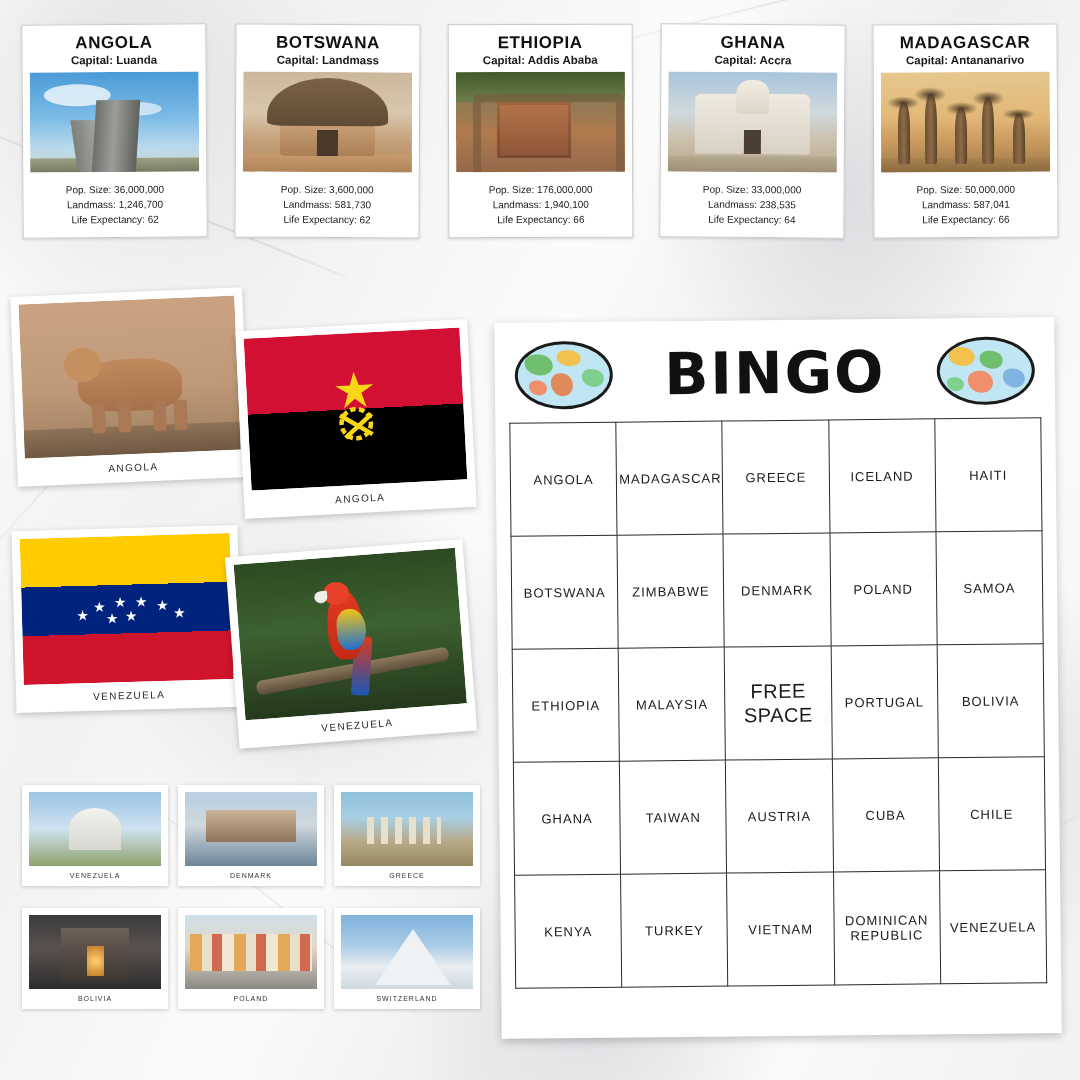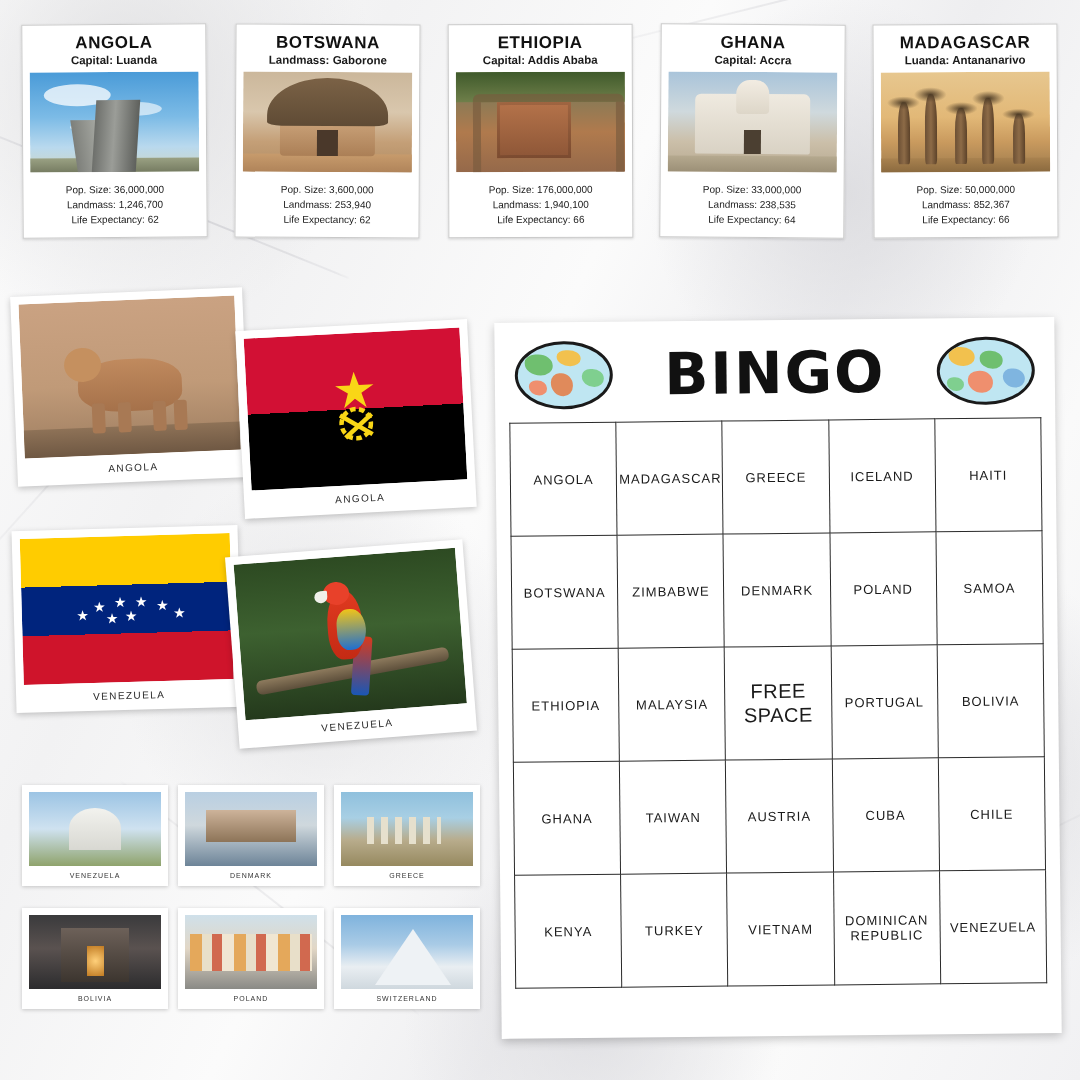--- a/index.html
+++ b/index.html
@@ -417,31 +417,31 @@
       </div>
       <div class="cstats">
         <div>Pop. Size: 36,000,000</div>
         <div>Landmass: 1,246,700</div>
         <div>Life Expectancy: 62</div>
       </div>
     </div>
 
     <div class="country-card" style="transform:rotate(0.3deg);">
       <div class="cname">BOTSWANA</div>
-      <div class="ccap">Landmass: Gaborone</div>
+      <div class="ccap">Capital: Landmass</div>
       <div class="cphoto">
         <div class="ph botswana"></div>
         <div class="bots-ground"></div>
         <div class="bots-wall"></div>
         <div class="bots-door"></div>
         <div class="bots-roof"></div>
       </div>
       <div class="cstats">
         <div>Pop. Size: 3,600,000</div>
-        <div>Landmass: 253,940</div>
+        <div>Landmass: 581,730</div>
         <div>Life Expectancy: 62</div>
       </div>
     </div>
 
     <div class="country-card" style="transform:rotate(-0.2deg);">
       <div class="cname">ETHIOPIA</div>
       <div class="ccap">Capital: Addis Ababa</div>
       <div class="cphoto">
         <div class="ph ethiopia"></div>
         <div class="eth-trees"></div>
@@ -467,33 +467,33 @@
       </div>
       <div class="cstats">
         <div>Pop. Size: 33,000,000</div>
         <div>Landmass: 238,535</div>
         <div>Life Expectancy: 64</div>
       </div>
     </div>
 
     <div class="country-card" style="transform:rotate(-0.3deg);">
       <div class="cname">MADAGASCAR</div>
-      <div class="ccap">Luanda: Antananarivo</div>
+      <div class="ccap">Capital: Antananarivo</div>
       <div class="cphoto">
         <div class="ph madagascar"></div>
         <div class="mad-ground"></div>
         <div class="baobab" style="left:10%;"></div>
         <div class="baobab" style="left:26%;height:70%;"></div>
         <div class="baobab" style="left:44%;height:56%;"></div>
         <div class="baobab" style="left:60%;height:66%;"></div>
         <div class="baobab" style="left:78%;height:50%;"></div>
       </div>
       <div class="cstats">
         <div>Pop. Size: 50,000,000</div>
-        <div>Landmass: 852,367</div>
+        <div>Landmass: 587,041</div>
         <div>Life Expectancy: 66</div>
       </div>
     </div>
   </div>
 
   <div class="polaroid" style="left:14px; top:292px; width:232px; transform:rotate(-2.4deg);">
     <div class="pimg" style="height:154px;">
       <div class="ph caracal-bg"></div>
       <div class="caracal-rock"></div>
       <div class="caracal-body"></div>

